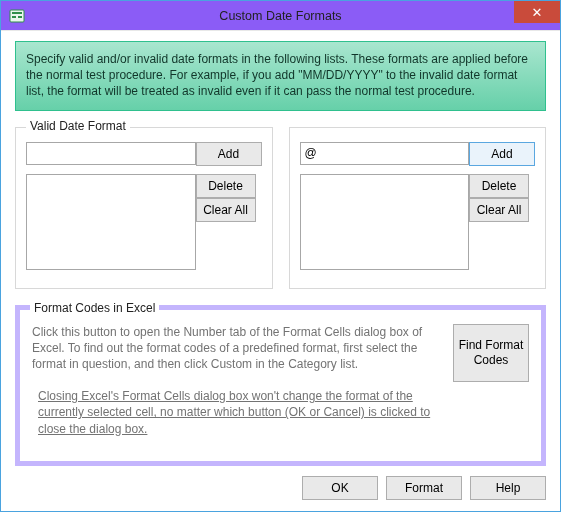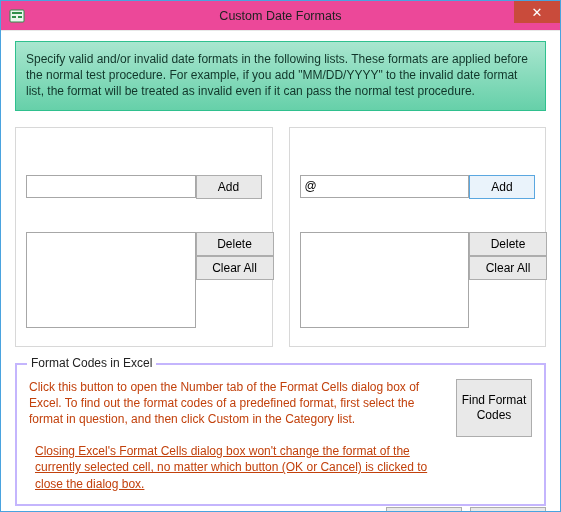--- a/index.html
+++ b/index.html
@@ -9,21 +9,21 @@
     font-family: "Segoe UI", Tahoma, sans-serif;
     font-size: 12px;
     background: #fff;
     width: 561px;
     height: 512px;
     overflow: hidden;
     border: 1px solid #4aa3df;
   }
   .titlebar {
     height: 30px;
-    background: #ec4899;
+    background: #8b5cf6;
     display: flex;
     align-items: center;
     position: relative;
     border-bottom: 1px solid #e8e8e8;
   }
   .titlebar .icon {
     width: 16px; height: 16px;
     margin-left: 8px;
     display: inline-flex;
     align-items: center;
@@ -82,21 +82,20 @@
     left: 10px;
     background: #fff;
     padding: 0 4px;
     font-size: 12px;
     color: #222;
   }
   .field-row {
     display: flex;
     margin-bottom: 8px;
     align-items: flex-start;
-    margin-top: 33px;
   }
   .text-input {
     flex: 1;
     height: 23px;
     border: 1px solid #a7a7a7;
     padding: 2px 4px;
     font-family: inherit;
     font-size: 12px;
   }
   .btn {
@@ -116,58 +115,58 @@
     border: 1px solid #a7a7a7;
     background: #fff;
   }
   .side-btns {
     display: flex;
     flex-direction: column;
     gap: 0;
     justify-content: space-between;
     width: 66px;
   }
-  .side-btns .btn { width: 78px; }
+  .side-btns .btn { width: 60px; }
   .side-btns .spacer { flex: 1; }
 
   .codes-group {
     margin-top: 16px;
     position: relative;
-    border: 2px solid #c4b5fd;
-    padding: 14px 12px 12px 12px;
+    border: 5px solid #c4b5fd;
+    padding: 14px 12px 24px 12px;
   }
   .codes-row {
     display: flex;
     gap: 14px;
     align-items: flex-start;
   }
   .codes-text {
     flex: 1;
     font-size: 12px;
     line-height: 1.35;
-    color: #c2410c;
+    color: #737373;
   }
   .codes-text .p2 { margin-top: 16px; padding-left:6px;text-decoration:underline; }
   .find-btn {
     width: 76px;
     height: 58px;
     border: 1px solid #adadad;
     background: #e9e9e9;
     font-family: inherit;
     font-size: 12px;
     cursor: pointer;
     text-align: center;
     line-height: 1.25;
     padding: 4px 2px;
   }
   .footer {
     display: flex;
     justify-content: flex-end;
     gap: 8px;
-    margin-top: 1px;
+    margin-top: 10px;
   }
   .footer .btn { width: 76px; height: 24px; }
 
   .app-icon-svg { display:block; }
 </style>
 </head>
 <body>
 
 <div class="titlebar">
   <span class="icon">
@@ -184,20 +183,21 @@
   </div>
 </div>
 
 <div class="content">
 
   <div class="banner">Specify valid and/or invalid date formats in the following lists. These formats are applied before the normal test procedure. For example, if you add "MM/DD/YYYY" to the invalid date format list, the format will be treated as invalid even if it can pass the normal test procedure.</div>
 
   <div class="row">
 
     <div class="group">
+      <div class="group-title">Valid Date Format</div>
       <div class="field-row">
         <input class="text-input" type="text" value="" style="">
         <button class="btn">Add</button>
       </div>
       <div class="field-row">
         <div class="listbox"></div>
         <div class="side-btns">
           <button class="btn">Delete</button>
           <div class="spacer"></div>
           <button class="btn">Clear All</button>
@@ -229,15 +229,16 @@
         <div>Click this button to open the Number tab of the Format Cells dialog box of Excel. To find out the format codes of a predefined format, first select the format in question, and then click Custom in the Category list.</div>
         <div class="p2">Closing Excel's Format Cells dialog box won't change the format of the currently selected cell, no matter which button (OK or Cancel) is clicked to close the dialog box.</div>
       </div>
       <button class="find-btn">Find Format Codes</button>
     </div>
   </div>
 
   <div class="footer">
     <button class="btn">OK</button>
     <button class="btn">Format</button>
+    <button class="btn">Help</button>
   </div>
 
 </div>
 
 </body></html>

